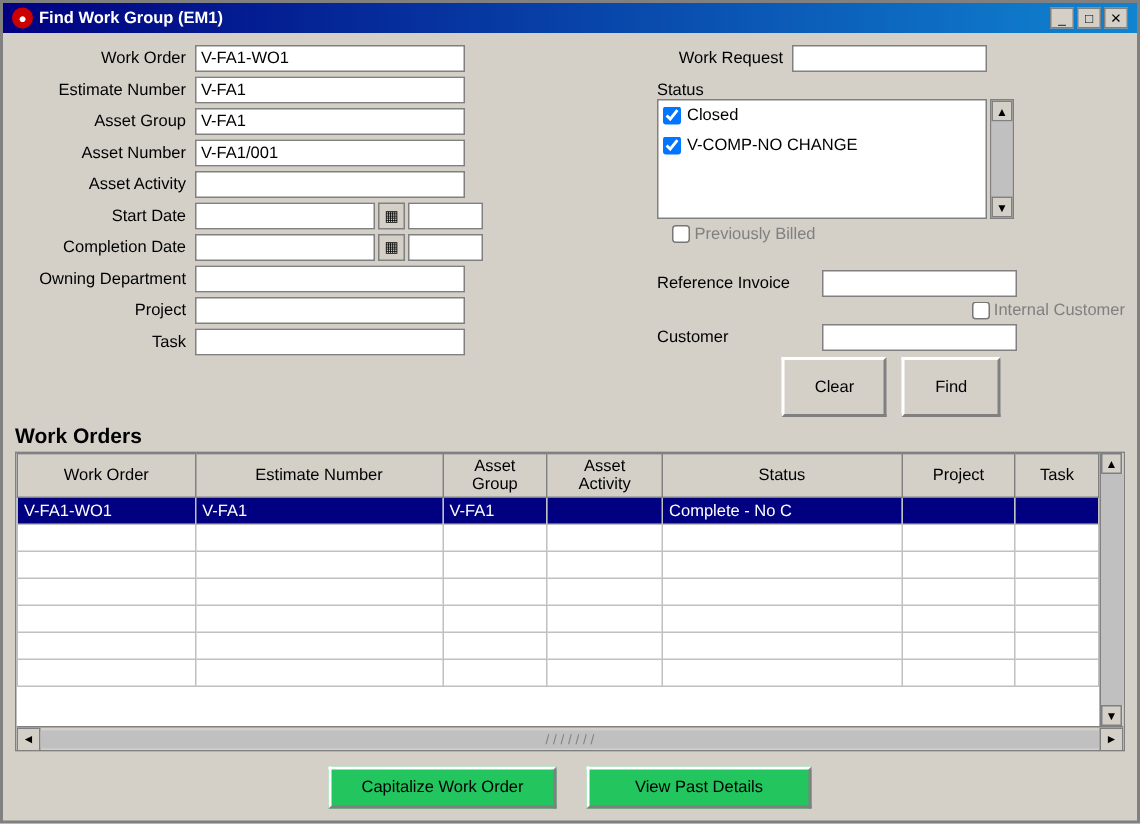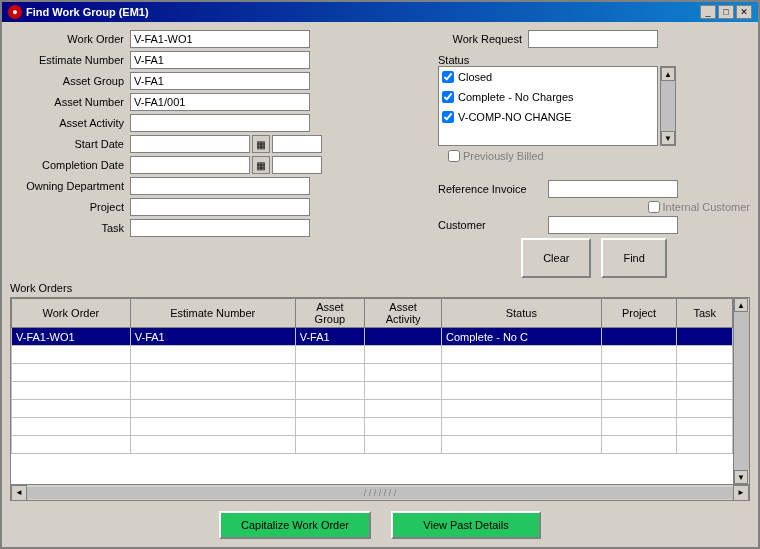--- a/index.html
+++ b/index.html
@@ -243,22 +243,22 @@
       gap: 10px;
       margin-top: 4px;
     }
     
     .wo-section {
       flex: 1;
       display: flex;
       flex-direction: column;
     }
     .wo-title {
-      font-size: 11px;
-      font-weight: normal;
+      font-size: 14px;
+      font-weight: bold;
       margin-bottom: 3px;
     }
     .wo-table-container {
       flex: 1;
       border: 1px solid #808080;
       background: white;
       overflow: hidden;
       display: flex;
       flex-direction: column;
     }
@@ -425,24 +425,20 @@
           <input class="wr-input" type="text" style="">
         </div>
 
         <div style="margin-bottom:4px;">
           <span class="status-label">Status</span>
           <div class="status-list-container">
             <div class="status-list">
               <div class="status-item">
                 <input type="checkbox" checked="" style="">
                 <span>Closed</span>
-              </div>
-              <div class="status-item">
-                <input type="checkbox" checked="" style="">
-                <span>Complete - No Charges</span>
               </div>
               <div class="status-item">
                 <input type="checkbox" checked="" style="">
                 <span>V-COMP-NO CHANGE</span>
               </div>
             </div>
             <div class="status-scrollbar">
               <div class="scroll-btn">▲</div>
               <div class="scroll-track"></div>
               <div class="scroll-btn">▼</div>

